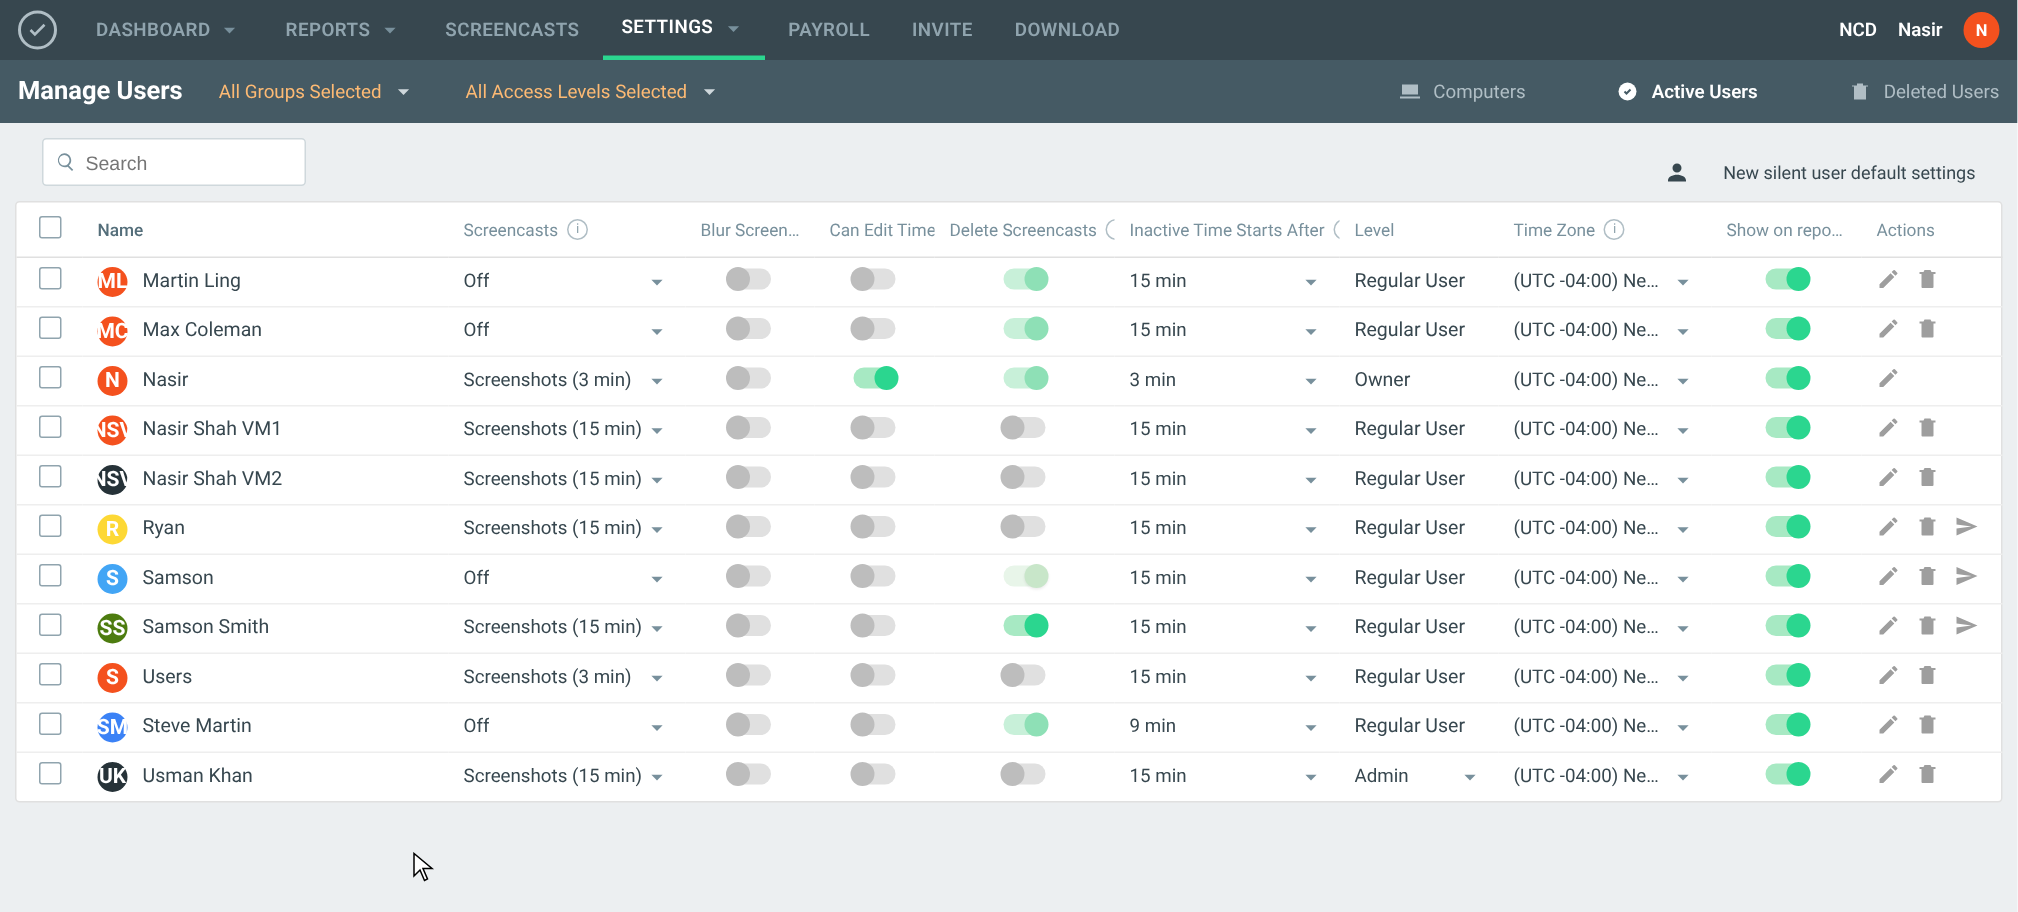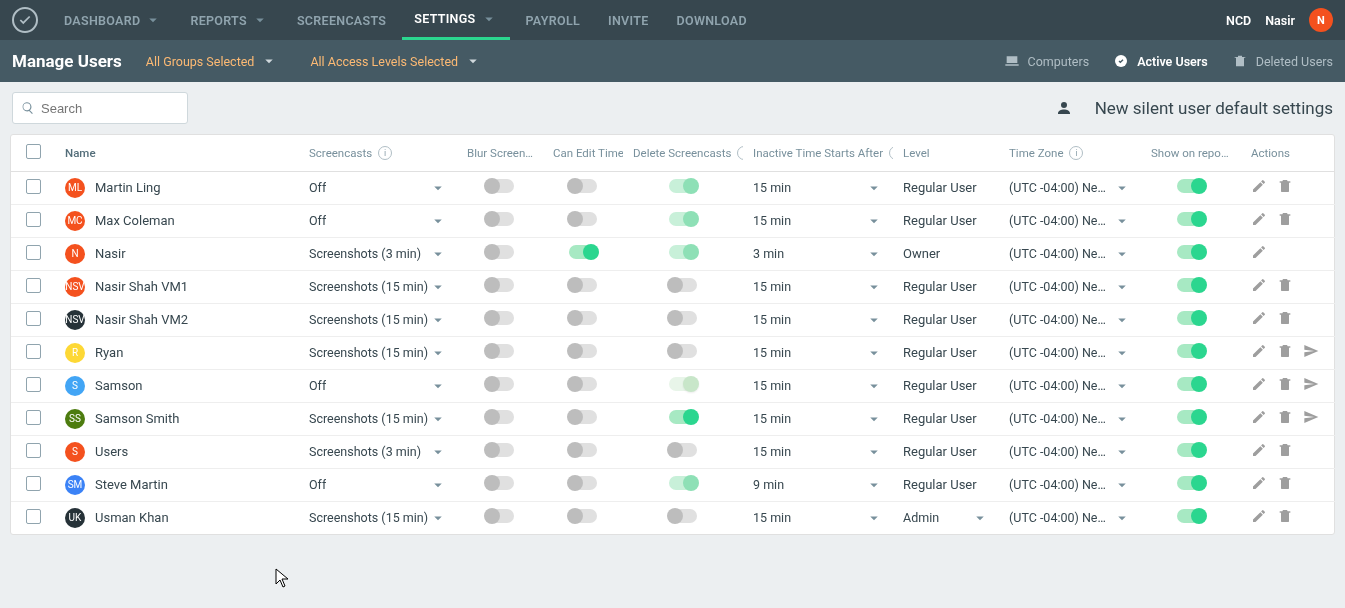--- a/index.html
+++ b/index.html
@@ -13,30 +13,30 @@
   .nav-item.active { color: #fff; border-bottom: 3px solid #2bd68f; position: relative; }
   .nav-item .drop { margin-left: 4px; display:inline-flex; }
   .spacer { flex: 1; }
   .account { display: flex; align-items: center; gap: 14px; color:#fff; font-weight:600; font-size:12.5px; }
   .avatar-circle { width: 24px; height: 24px; border-radius: 50%; display:inline-flex; align-items:center; justify-content:center; color:#fff; font-size:11px; font-weight:700; }
   
   .subheader { background: #455a64; height: 42px; display:flex; align-items:center; padding: 0 12px; color:#fff; }
   .page-title { font-size:17px; font-weight:700; margin-right: 24px; }
   .filter { display:flex; align-items:center; gap:6px; margin-right: 32px; font-size: 12.5px; color:#fdba74; cursor:pointer; }
   .filter .drop { display:inline-flex; }
-  .sub-right { margin-left:auto; display:flex; gap: 24px; }
+  .sub-right { margin-left:auto; display:flex; gap: 60px; }
   .sub-tab { display:flex; align-items:center; gap:8px; font-size:12.5px; color:#b0bec5; cursor:pointer; }
   .sub-tab.active { color:#fff; font-weight:600; }
   .sub-tab svg { width:16px; height:16px; }
   
-  .toolbar { display:flex; align-items:center; padding: 10px 12px; }
+  .toolbar { display:flex; align-items:flex-end; padding: 10px 28px; }
   .search { width: 176px; height: 32px; background:#fff; border:1px solid #cfd8dc; border-radius:3px; display:flex; align-items:center; padding: 0 8px; color:#78909c; gap:6px; }
   .search input { border:none; outline:none; width:100%; font-size:13px; color:#37474f; }
   .search svg { width:16px; height:16px; color:#78909c; }
-  .toolbar-right { margin-left:auto; display:flex; align-items:center; gap:22px; color:#37474f; font-size:17px; cursor:pointer; }
+  .toolbar-right { margin-left:auto; display:flex; align-items:center; gap:22px; color:#37474f; font-size:12px; cursor:pointer; }
   .toolbar-right svg { width:18px; height:18px; }
   
   .table-wrap { margin: 0 10px; background:#fff; border:1px solid #e0e0e0; border-radius:3px; }
   table { width:100%; border-collapse: collapse; table-layout: fixed; }
   th, td { text-align:left; padding: 0 10px; height: 33px; vertical-align: middle; white-space: nowrap; overflow:hidden; text-overflow:ellipsis; }
   thead th { font-size:11.5px; color:#78909c; font-weight:400; border-bottom:1px solid #e0e0e0; height: 36px; }
   thead th.sort { color:#546e7a; font-weight:500; }
   tbody tr { border-bottom: 1px solid #eeeeee; }
   tbody tr:last-child { border-bottom: none; }
   
@@ -47,21 +47,21 @@
   col.c-edit { width: 80px; }
   col.c-delete { width: 120px; }
   col.c-inactive { width: 150px; }
   col.c-level { width: 106px; }
   col.c-tz { width: 142px; }
   col.c-show { width: 100px; }
   col.c-actions { width: 94px; }
   
   .chk { width:15px; height:15px; border:1.5px solid #90a4ae; border-radius:2px; display:inline-block; }
   .name-cell { display:flex; align-items:center; gap:10px; }
-  .u-avatar { width:20px; height:20px; border-radius:50%; display:inline-flex; align-items:center; justify-content:center; color:#fff; font-size:10px; font-weight:400; flex-shrink:0; }
+  .u-avatar { width:20px; height:20px; border-radius:50%; display:inline-flex; align-items:center; justify-content:center; color:#fff; font-size:14px; font-weight:700; flex-shrink:0; }
   .dd { display:flex; align-items:center; justify-content:space-between; color:#37474f; font-size:12.5px; cursor:pointer; }
   .dd .label { overflow:hidden; text-overflow:ellipsis; }
   .info-icon { display:inline-flex; width:14px; height:14px; border:1px solid #b0bec5; border-radius:50%; align-items:center; justify-content:center; font-size:9px; color:#90a4ae; margin-left:4px; flex-shrink:0; }
   
   .toggle { width:28px; height:14px; border-radius:14px; position:relative; display:inline-block; }
   .toggle .knob { width:16px; height:16px; border-radius:50%; position:absolute; top:-1px; }
   .toggle.off-disabled { background:#e0e0e0; }
   .toggle.off-disabled .knob { background:#bdbdbd; left:-2px; }
   .toggle.on-green { background:#a7e9c3; }
   .toggle.on-green .knob { background:#2bd68f; right:-2px; }

